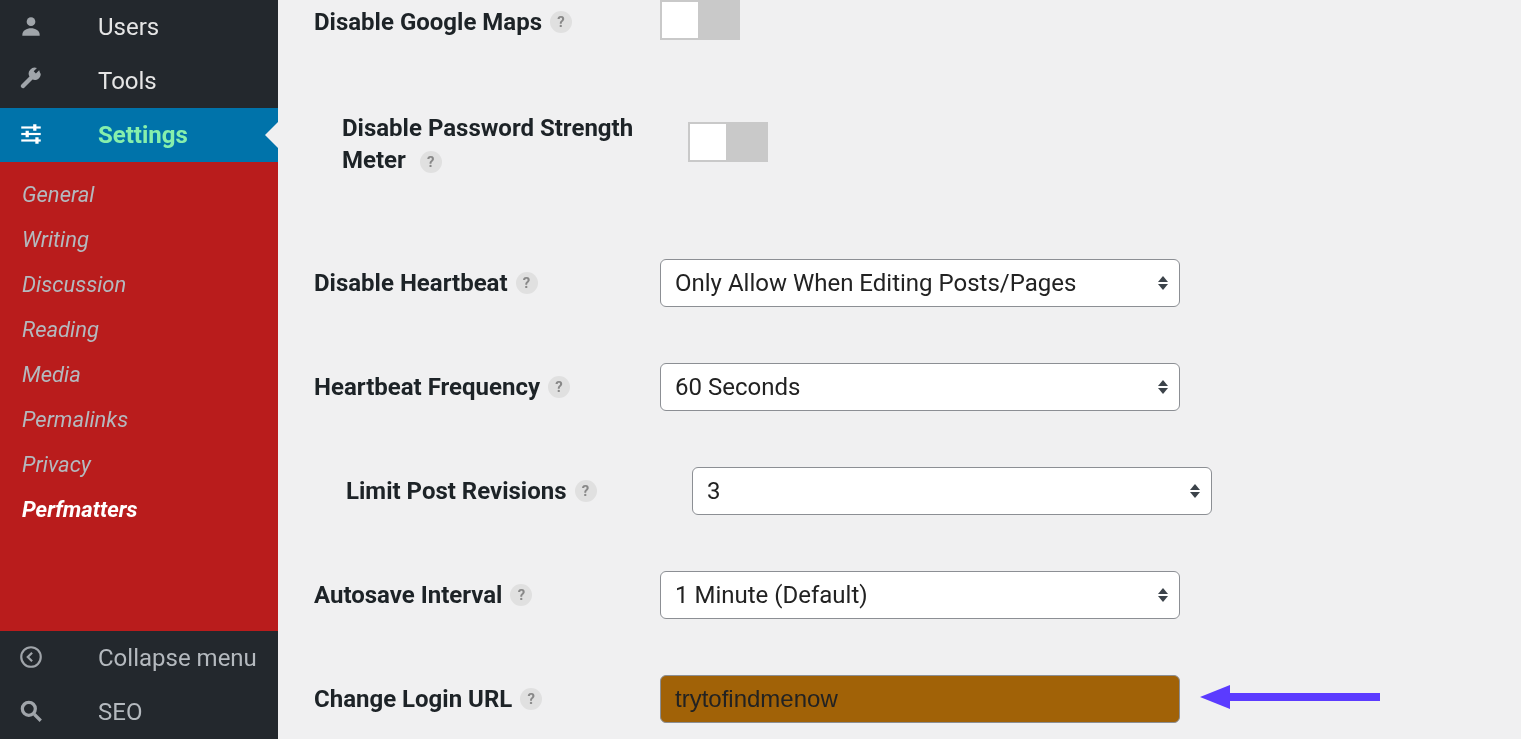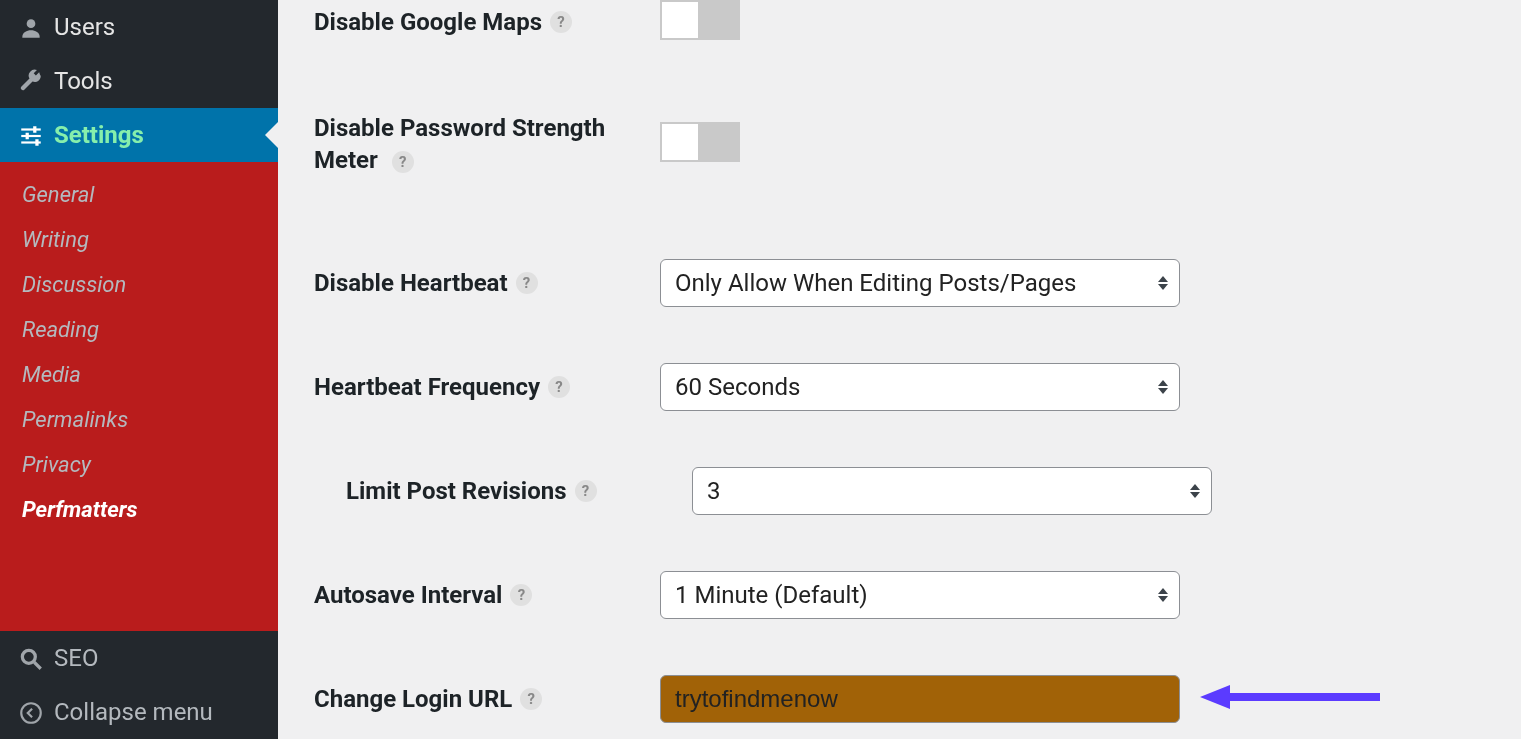--- a/index.html
+++ b/index.html
@@ -18,24 +18,25 @@
     width: 278px;
     background: #23282d;
     color: #eee;
     flex: 0 0 278px;
     display: flex;
     flex-direction: column;
     font-size: 24px;
   }
   .side-item {
     display: flex;
-    align-items: flex-end;
+    align-items: flex-start;
     padding: 13px 16px 13px 18px;
     color: #e5e5e5;
     cursor: pointer;
+    gap: 44px;
   }
   .side-item .icon {
     width: 36px;
     display: inline-flex;
     justify-content: flex-start;
     align-items: center;
   }
   .side-item.active {
     background: #0073aa;
     color: #86efac;
@@ -178,21 +179,21 @@
   
   .annotation-arrow {
     position: absolute;
     left: 540px;
     top: 50%;
     transform: translateY(-50%);
   }
 
   
   .row-gmaps       { padding-top: 0;  padding-bottom: 34px; }
-  .row-pwstrength  { padding-top: 34px; padding-bottom: 54px; }
+  .row-pwstrength  { padding-top: 34px; padding-bottom: 54px; margin-left: 28px; }
   .row-heartbeat   { padding-top: 28px; padding-bottom: 28px; }
   .row-hbfreq      { padding-top: 28px; padding-bottom: 28px; }
   .row-revisions   { padding-top: 28px; padding-bottom: 28px; margin-left: 32px; }
   .row-autosave    { padding-top: 28px; padding-bottom: 28px; }
   .row-loginurl    { padding-top: 28px; padding-bottom: 0; }
 </style>
 </head>
 <body>
 
 <nav class="sidebar">
@@ -237,35 +238,35 @@
     <div class="sub-item"><span>Reading</span></div>
     <div class="sub-item"><span>Media</span></div>
     <div class="sub-item"><span>Permalinks</span></div>
     <div class="sub-item"><span>Privacy</span></div>
     <div class="sub-item current"><span>Perfmatters</span></div>
   </div>
 
   <div class="side-bottom">
     <div class="side-item">
       <span class="icon">
+        <svg width="26" height="26" viewBox="0 0 24 24" fill="none" stroke="#a0a5aa" stroke-width="2">
+            <circle cx="12" cy="12" r="9"></circle>
+            <polyline points="13 8 9 12 13 16" fill="none"></polyline>
+          </svg>
+      </span>
+      <span>Collapse menu</span>
+    </div>
+    <div class="side-item">
+      <span class="icon">
         <svg width="26" height="26" viewBox="0 0 24 24" fill="none" stroke="#a0a5aa" stroke-width="3">
             <circle cx="10" cy="10" r="6"></circle>
             <line x1="15" y1="15" x2="21" y2="21"></line>
           </svg>
       </span>
       <span>SEO</span>
-    </div>
-    <div class="side-item">
-      <span class="icon">
-        <svg width="26" height="26" viewBox="0 0 24 24" fill="none" stroke="#a0a5aa" stroke-width="2">
-            <circle cx="12" cy="12" r="9"></circle>
-            <polyline points="13 8 9 12 13 16" fill="none"></polyline>
-          </svg>
-      </span>
-      <span>Collapse menu</span>
     </div>
   </div>
 </nav>
 
 <main class="main">
 
   <div class="form-row row-gmaps">
     <div class="form-label">
       <span>Disable Google Maps</span>
       <span class="help">?</span>

